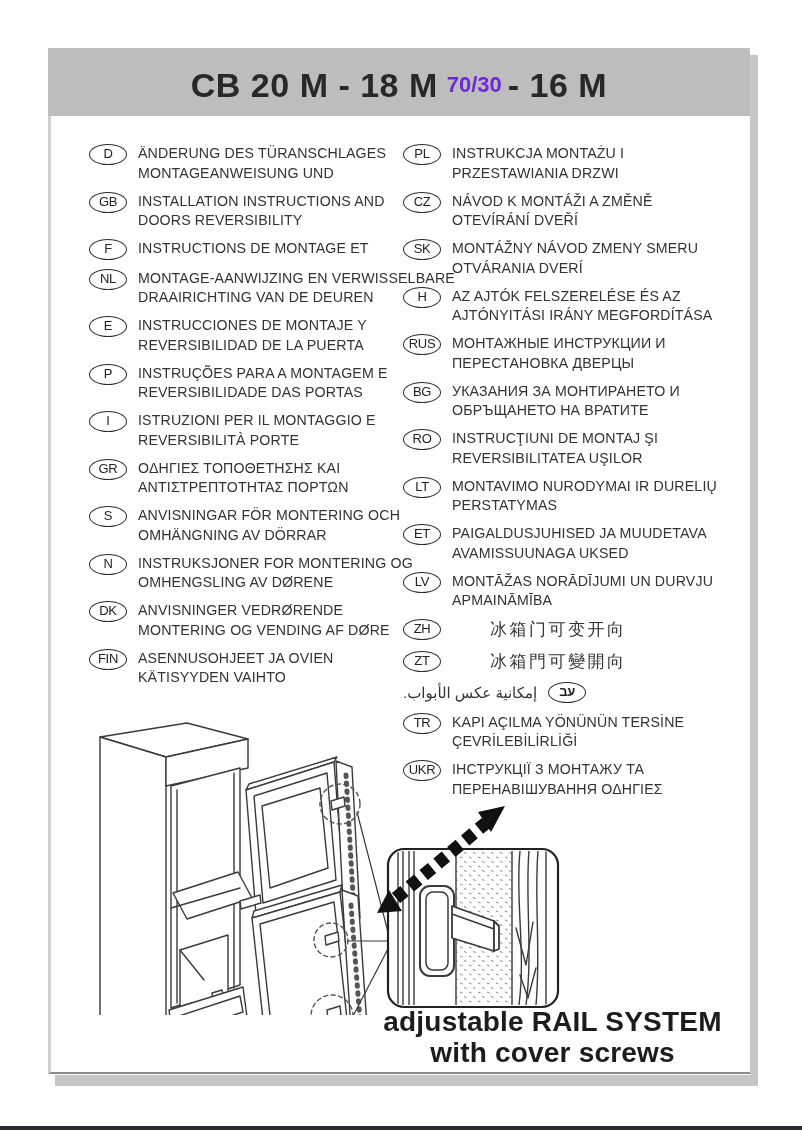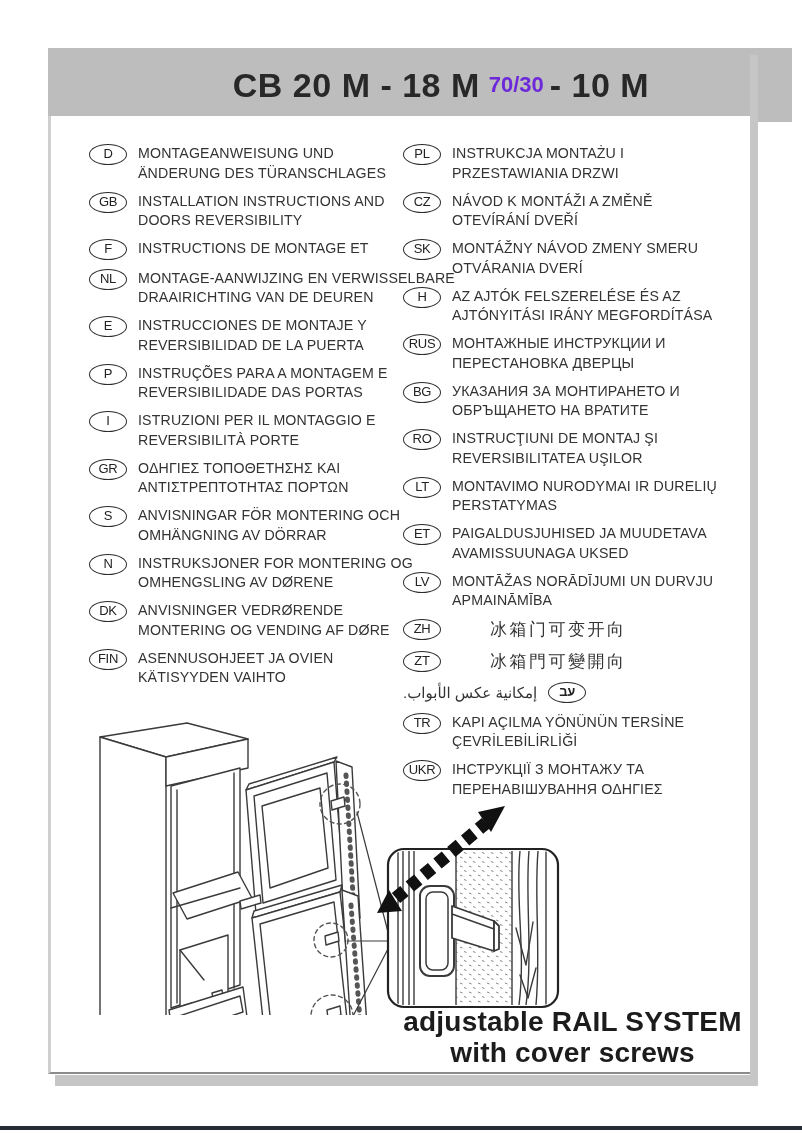--- a/index.html
+++ b/index.html
@@ -2,21 +2,21 @@
 <html style="--banner: #bdbdbd; --shadow: #c6c6c6; --rule: #262c34;"><head>
 <meta charset="utf-8">
 <style>
   html,body{margin:0;padding:0;background:#fff;}
   body{width:802px;height:1133px;position:relative;overflow:hidden;
        font-family:"Liberation Sans",sans-serif;}
   .page{position:absolute;inset:0;background:#fff;}
 
   
   .banner{position:absolute;left:48px;top:48px;width:702px;height:74px;
-          background:var(--banner,#bdbdbd);display:flex;align-items:center;justify-content:center;padding-left:42px;}
+          background:var(--banner,#bdbdbd);display:flex;align-items:center;justify-content:center;}
   .banner .t-main{font-weight:700;font-size:34px;color:#282828;letter-spacing:.5px;}
   .banner .t-frac{font-weight:700;font-size:22px;color:#6d28d9;margin:0 6px 0 9px;}
 
   
   .shadow-right{position:absolute;left:750px;top:55px;width:8px;height:1031px;background:var(--shadow,#c6c6c6);}
   .shadow-bottom{position:absolute;left:55px;top:1075px;width:703px;height:11px;background:var(--shadow,#c6c6c6);}
   .content-box{position:absolute;left:48px;top:116px;width:702px;height:958px;background:#fff;
                border-left:3px solid #cfcfcf;border-bottom:2px solid #8b8b8b;box-sizing:border-box;}
 
   
@@ -30,46 +30,46 @@
   .cjk .line{font-size:17px;line-height:22px;letter-spacing:2.5px;margin-left:40px;}
   .cjk{margin-bottom:9.5px;gap:9px;}
   .rtl{flex-direction:row-reverse;justify-content:flex-end;margin-bottom:9.5px;}
   .rtl .badge{font-weight:700;}
   .rtl .line{font-size:15px;line-height:21px;direction:rtl;}
 
   
   .figure-svg{position:absolute;left:85px;top:715px;}
 
   
-  .caption{position:absolute;left:400px;top:1006px;width:345px;text-align:center;}
+  .caption{position:absolute;left:380px;top:1006px;width:345px;text-align:center;}
   .caption .cap-line{font-weight:700;font-size:28px;line-height:31px;color:#1c1c1c;letter-spacing:.2px;white-space:nowrap;}
 
   .bottom-rule{position:absolute;left:0;top:1126px;width:802px;height:4px;background:var(--rule,#262c34);}
 </style>
 </head>
 <body>
 
 <div class="page">
 
   <div class="banner">
     <span class="t-main">CB 20 M - 18 M</span>
     <span class="t-frac">70/30</span>
-    <span class="t-main">- 10 M</span>
+    <span class="t-main">- 16 M</span>
   </div>
 
   <div class="shadow-right"></div>
   <div class="shadow-bottom"></div>
 
   <div class="content-box">
     <div class="col col-left" id="col-left">
         <div class="lang-row">
           <span class="badge">D</span>
           <div class="lang-text">
+            <div class="line">ÄNDERUNG DES TÜRANSCHLAGES</div>
             <div class="line">MONTAGEANWEISUNG UND</div>
-            <div class="line">ÄNDERUNG DES TÜRANSCHLAGES</div>
           </div>
         </div>
         <div class="lang-row">
           <span class="badge">GB</span>
           <div class="lang-text">
             <div class="line">INSTALLATION INSTRUCTIONS AND</div>
             <div class="line">DOORS REVERSIBILITY</div>
           </div>
         </div>
         <div class="lang-row">

